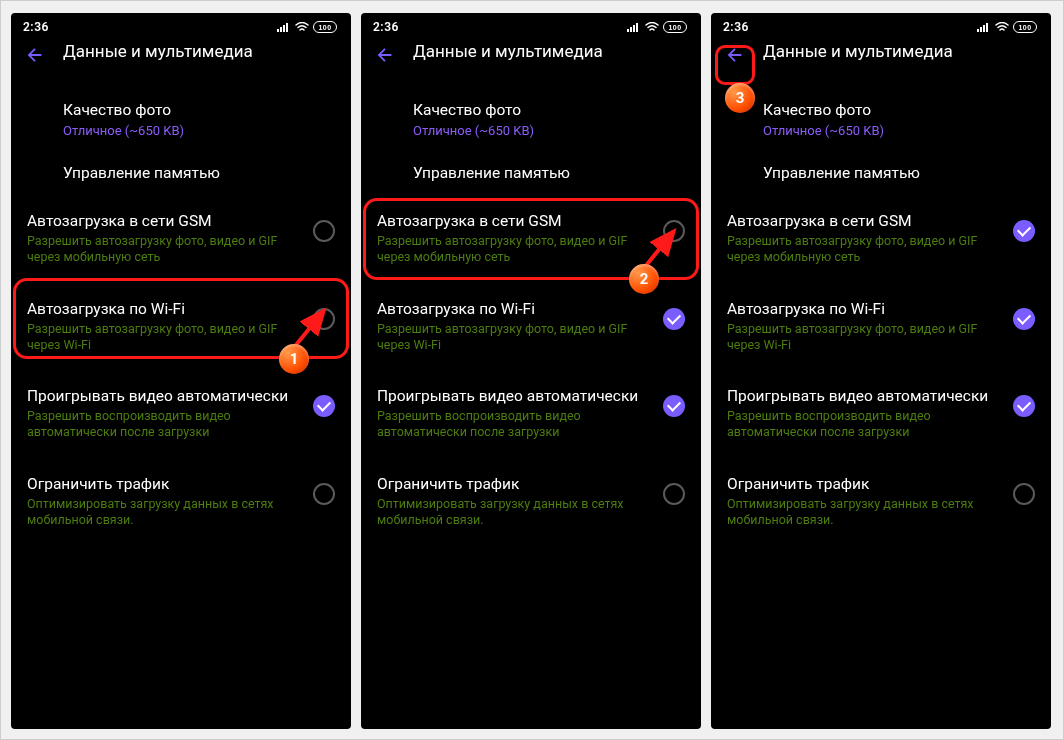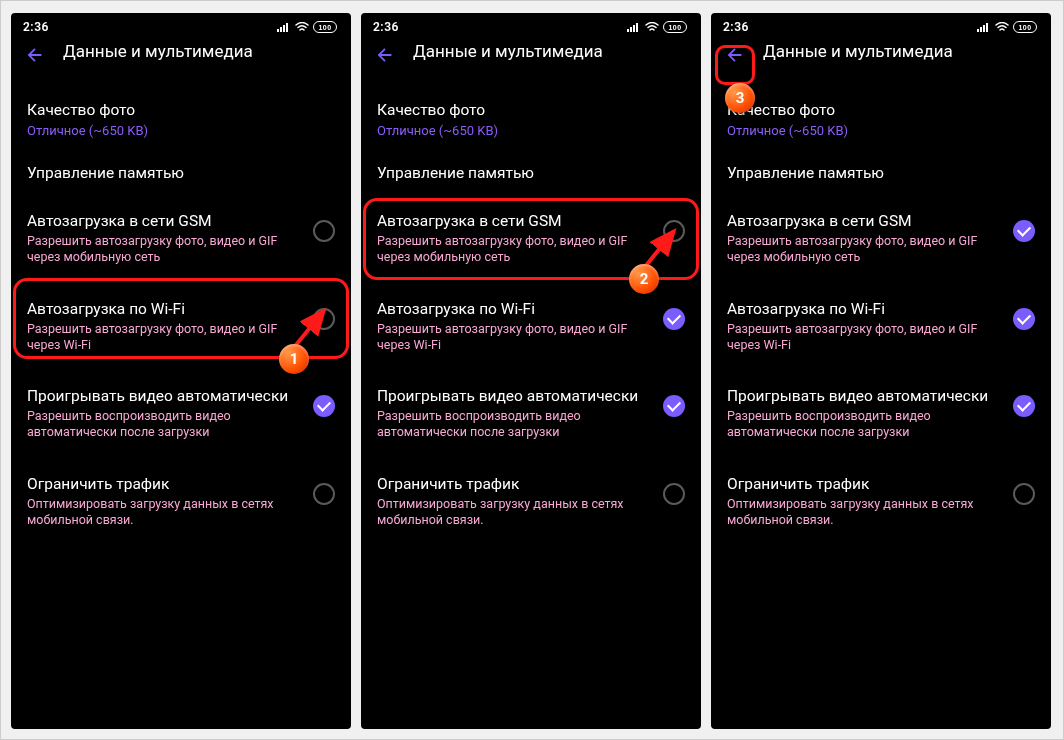--- a/index.html
+++ b/index.html
@@ -48,20 +48,21 @@
     display: flex; align-items: center; justify-content: center;
     color: #7a5cff;
   }
   .header .title {
     font-size: 17px;
     font-weight: 400;
     color: #fff;
   }
   .section {
     padding: 12px 16px 14px;
+    margin-left: 36px;
   }
   .sec-title {
     font-size: 15.5px;
     color: #fff;
     margin-bottom: 4px;
     font-weight: 400;
   }
   .sec-value {
     font-size: 13px;
     color: #8b5cf6;
@@ -75,21 +76,21 @@
   }
   .item-text { flex: 1; }
   .item-title {
     font-size: 15.5px;
     color: #fff;
     margin-bottom: 3px;
     font-weight: 400;
   }
   .item-desc {
     font-size: 12.5px;
-    color: #f9a8d4;
+    color: #4d7c0f;
     line-height: 1.3;
   }
   .check {
     width: 22px;
     height: 22px;
     border-radius: 50%;
     position: relative;
     flex-shrink: 0;
     margin-top: 8px;
   }

